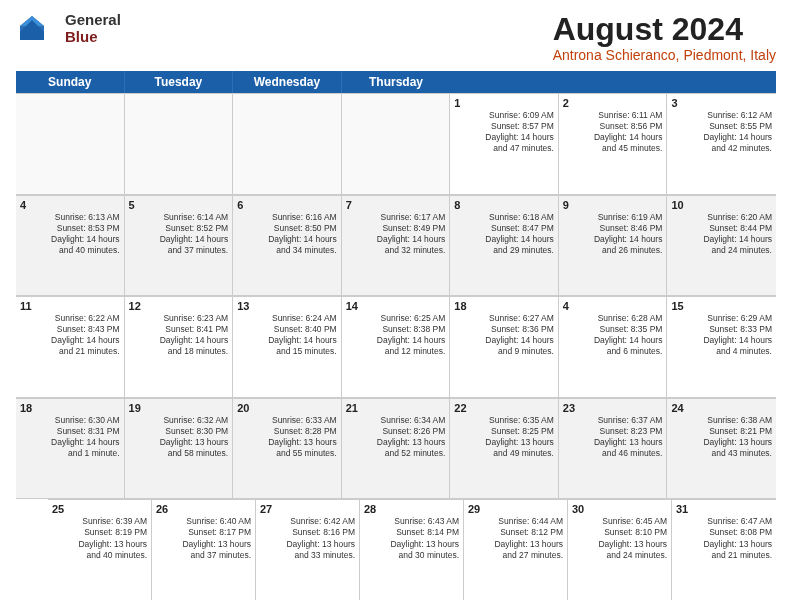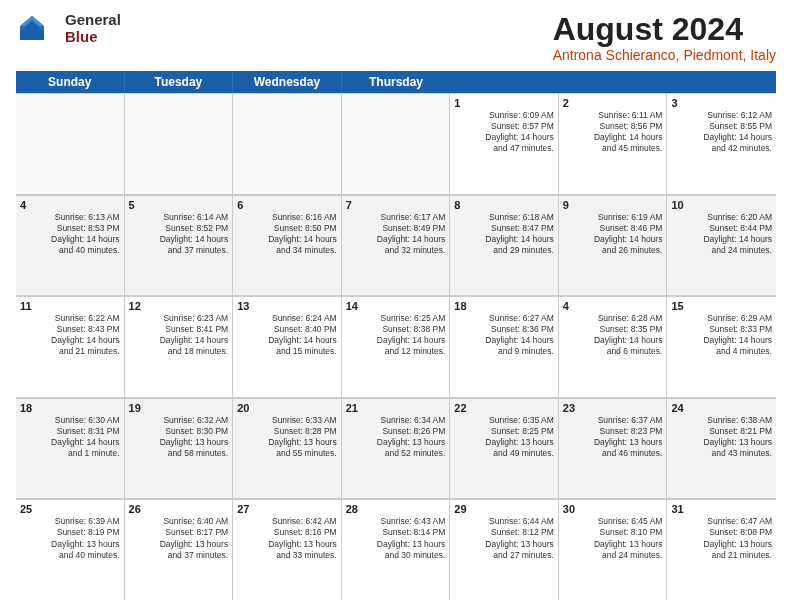--- a/index.html
+++ b/index.html
@@ -83,21 +83,21 @@
       flex: 1;
       display: flex;
       flex-direction: column;
     }
     .cal-row {
       display: grid;
       grid-template-columns: repeat(7, 1fr);
       flex: 1;
       border-bottom: 1px solid #ccc;
     }
-    .cal-row:last-child { border-bottom: none; }
+    .cal-row:last-child { border-bottom: none; margin-left: 32px; }
     .cal-cell {
       border-right: 1px solid #ccc;
       border-top: 1px solid #ccc;
       padding: 3px 4px;
       font-size: 9px;
       color: #333;
       vertical-align: top;
       background: #fff;
     }
     .cal-cell:last-child { border-right: none; }

